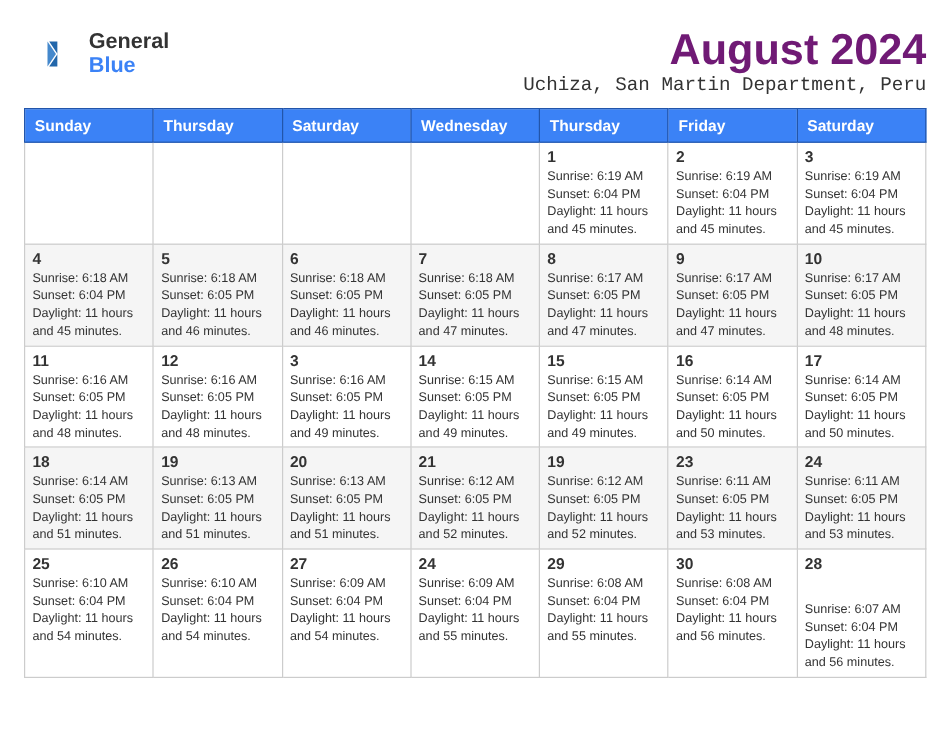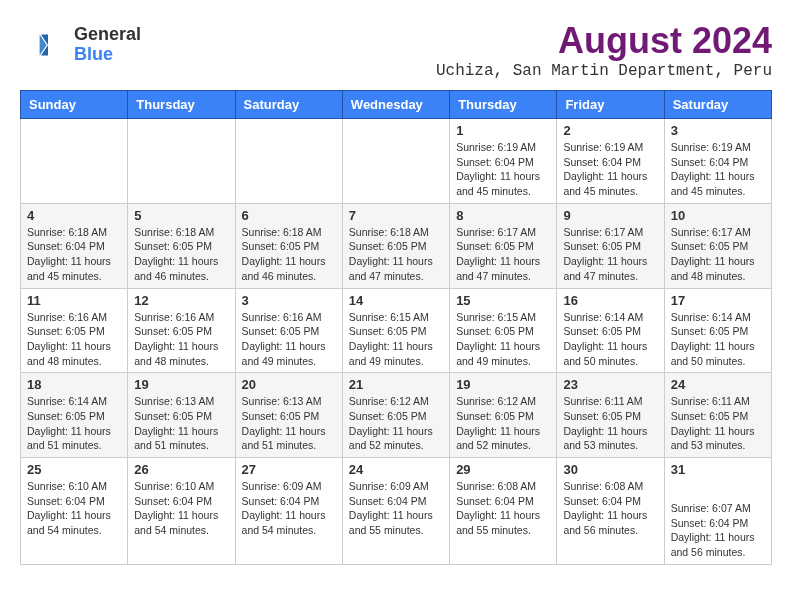--- a/index.html
+++ b/index.html
@@ -346,21 +346,21 @@
 and 55 minutes.</div>
         </td>
         <td>
           <div class="day-number">30</div>
           <div class="day-info" style="white-space: pre-line;">Sunrise: 6:08 AM
 Sunset: 6:04 PM
 Daylight: 11 hours
 and 56 minutes.</div>
         </td>
         <td>
-          <div class="day-number">31</div>
+          <div class="day-number">28</div>
           <div class="day-info" style="white-space: pre-line; margin-top: 24px;">Sunrise: 6:07 AM
 Sunset: 6:04 PM
 Daylight: 11 hours
 and 56 minutes.</div>
         </td>
       </tr>
     </tbody>
 </table>
 
 </body></html>

